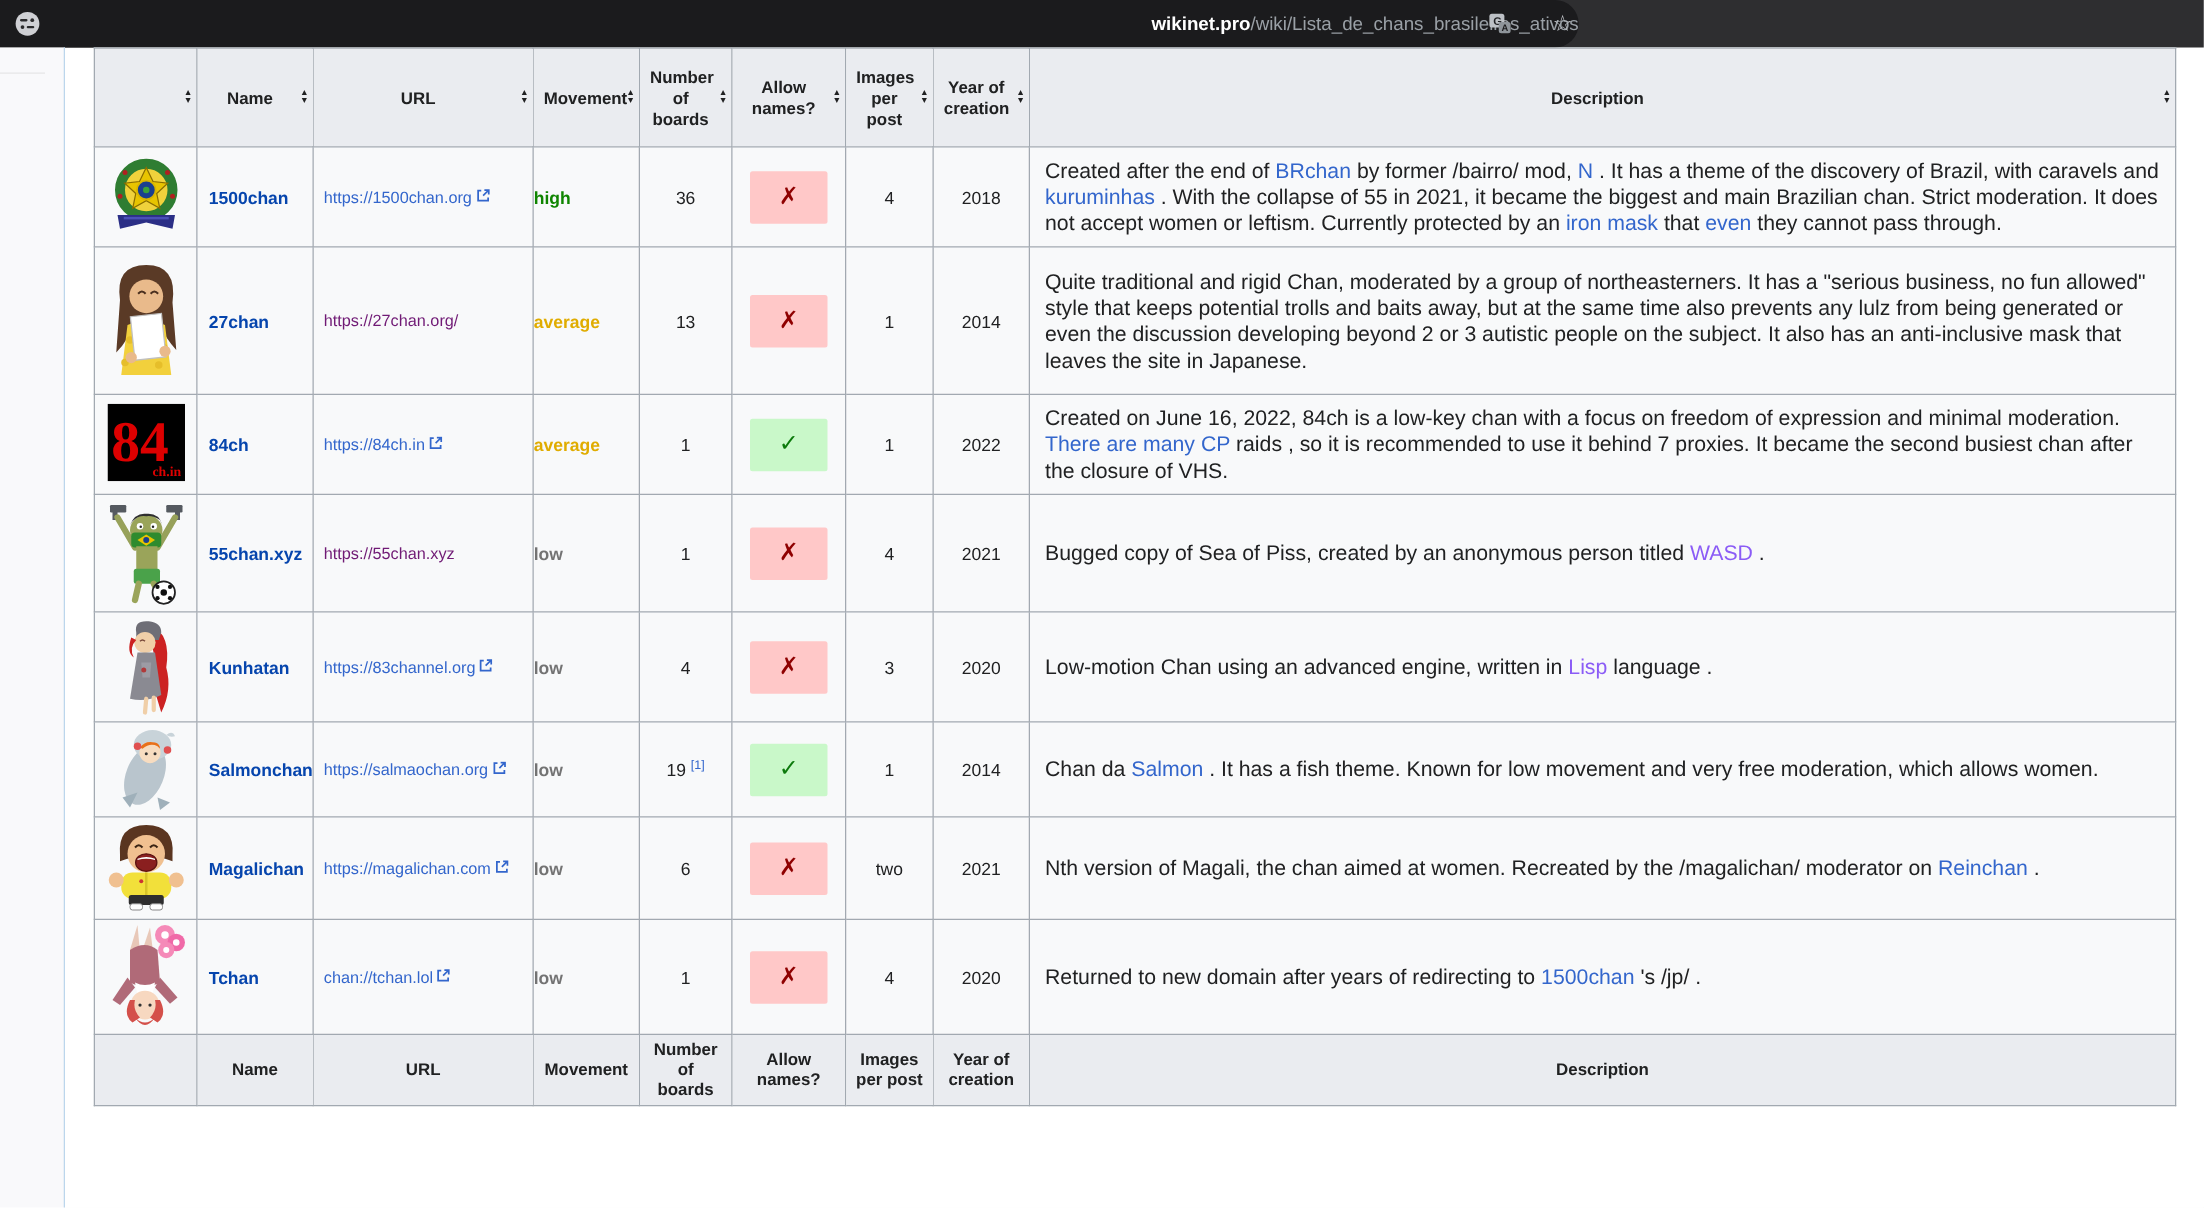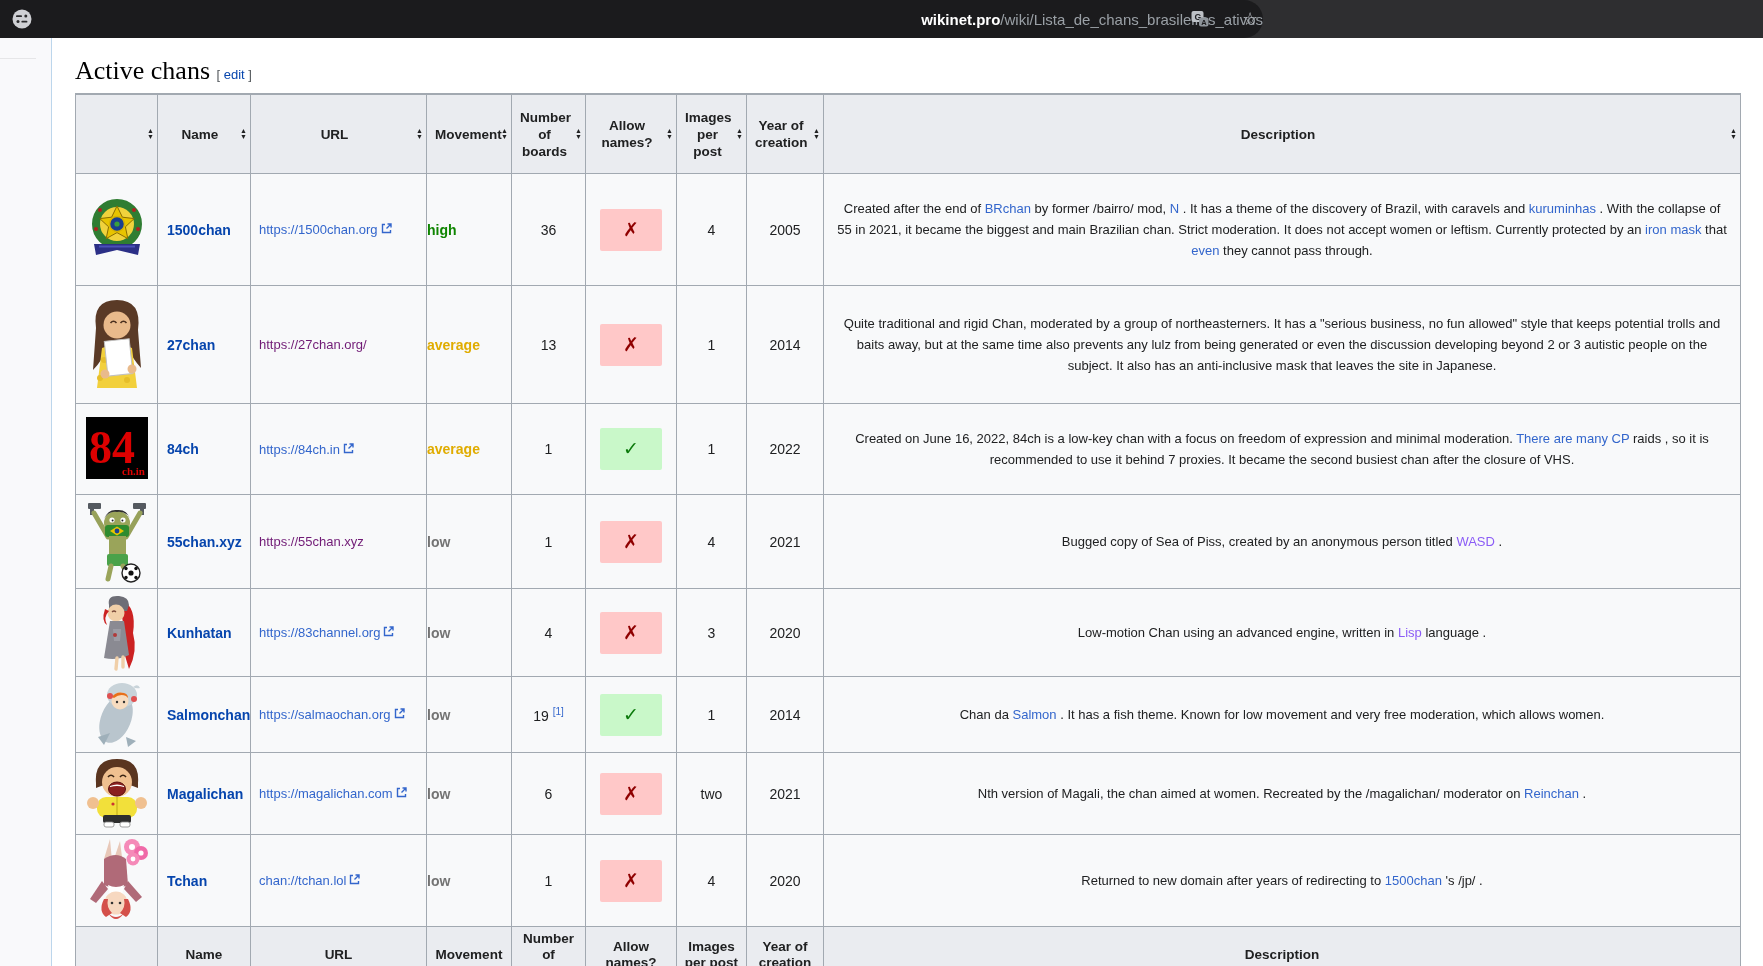--- a/index.html
+++ b/index.html
@@ -59,21 +59,21 @@
   .extlink-icon { display:inline-block; margin-left:3px; vertical-align:baseline; }
   td.c-mv   { font-weight:700; }
   .mv-high { color:#0f8500; } .mv-average { color:#e0ac00; } .mv-low { color:#737373; }
   td.c-ct   { text-align:center; }
   td.c-ct sup.ref { color:#3366cc; font-size:10px; }
   td.c-allow { text-align:center; }
   .abox { display:inline-block; width:62px; height:42px; line-height:42px; border-radius:2px;
           font-size:19px; font-weight:700; font-style:italic; }
   .abox.no  { background:#ffc8c8; color:#8f0000; }
   .abox.yes { background:#c9f8c9; color:#0c7a0c; }
-  td.c-desc { padding:24px 12px; font-size:13px; line-height:21px; text-align:center; }
+  td.c-desc { padding:8px 12px; font-size:17px; line-height:21px; text-align:left; }
   td.c-desc .lnk { color:#3366cc; }
   td.c-desc .redlnk { color:#8b5cf6; }
 
   tr.h-header { height:79px; }
   tr.r1 { height:75px; } tr.r2 { height:118px; } tr.r3 { height:79px; } tr.r4 { height:90px; }
   tr.r5 { height:76px;margin-top:30px; } tr.r6 { height:71px; } tr.r7 { height:73px; } tr.r8 { height:86px; }
   tr.h-footer { height:50px; }
   .logo-wrap { display:inline-block; cursor:pointer; }
 </style>
 </head>
@@ -103,28 +103,20 @@
   <span class="bar-icon" id="star-btn">☆</span>
 </div>
 
 <div id="leftrail">
     <span class="rail-line"></span>
   </div>
 
 <div id="content">
 
 
-  <h2 id="section-heading">
-    <span>Active chans</span>
-    <span class="editsection">
-      <span class="bracket">[</span>
-      <a href="#">edit</a>
-      <span class="bracket">]</span>
-    </span>
-  </h2>
 
 
   <table class="wikitable">
     <colgroup>
       <col style="width:82px">
         <col style="width:93px">
         <col style="width:176px">
         <col style="width:85px">
       <col style="width:74px">
         <col style="width:91px">
@@ -193,21 +185,21 @@
         </span></td>
         <td class="c-name"><a href="#">1500chan</a></td>
         <td class="c-url"><a href="#"><span>https://1500chan.org</span><svg class="extlink-icon" width="11" height="11" viewBox="0 0 11 11">
                 <path d="M4 1.5 H1.5 V9.5 H9.5 V7" stroke="#3366cc" stroke-width="1.4" fill="none"></path>
                 <path d="M5.5 5.5 L10 1 M6.5 1 H10 V4.5" stroke="#3366cc" stroke-width="1.4" fill="none"></path>
               </svg></a></td>
         <td class="c-mv"><span class="mv-high">high</span></td>
         <td class="c-ct">36</td>
         <td class="c-allow"><span class="abox no"><span>✗</span></span></td>
         <td class="c-ct">4</td>
-        <td class="c-ct">2005</td>
+        <td class="c-ct">2018</td>
         <td class="c-desc"><span>Created after the end of </span><span class="lnk">BRchan</span><span> by former /bairro/ mod, </span><span class="lnk">N</span><span> . It has a theme of the discovery of Brazil, with caravels and </span><span class="lnk">kuruminhas</span><span> . With the collapse of 55 in 2021, it became the biggest and main Brazilian chan. Strict moderation. It does not accept women or leftism. Currently protected by an </span><span class="lnk">iron mask</span><span> that </span><span class="lnk">even</span><span> they cannot pass through.</span></td>
       </tr>
 
       <tr class="r2">
         <td class="c-img"><span class="logo-wrap">
           <svg width="70" height="98" viewBox="0 0 70 98">
             <path d="M14 34 Q10 6 35 6 Q60 6 56 36 L59 74 Q50 64 46 54 L24 54 Q21 66 11 76 Z" fill="#5a3a26"></path>
             <circle cx="35" cy="31" r="13.5" fill="#e9ba8b"></circle>
             <path d="M28.5 29 q3 -3.5 6 0" stroke="#4a2f1e" stroke-width="1.6" fill="none"></path>
             <path d="M38.5 29 q3 -3.5 6 0" stroke="#4a2f1e" stroke-width="1.6" fill="none"></path>

